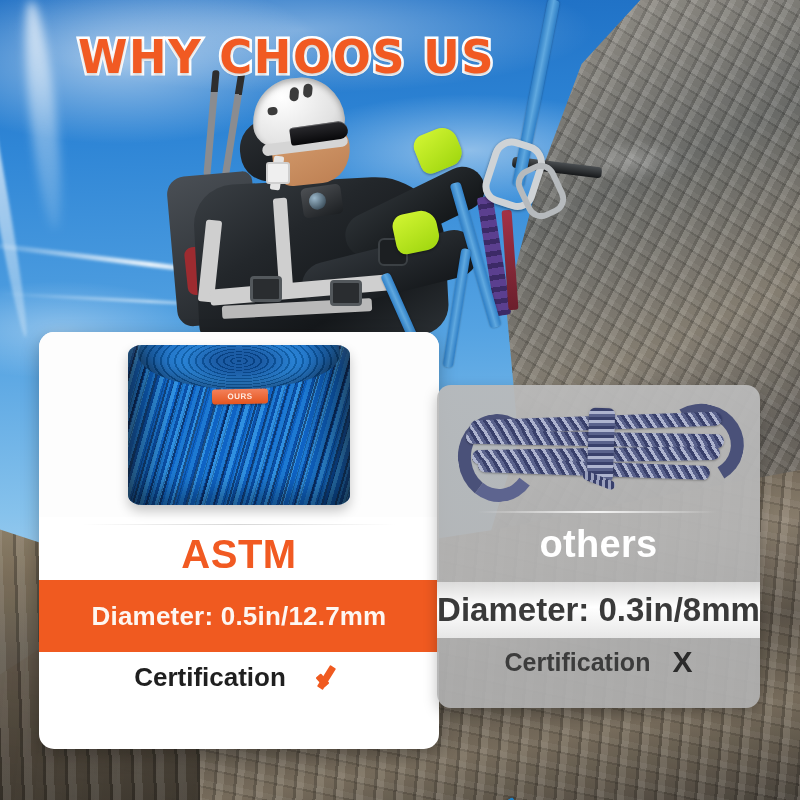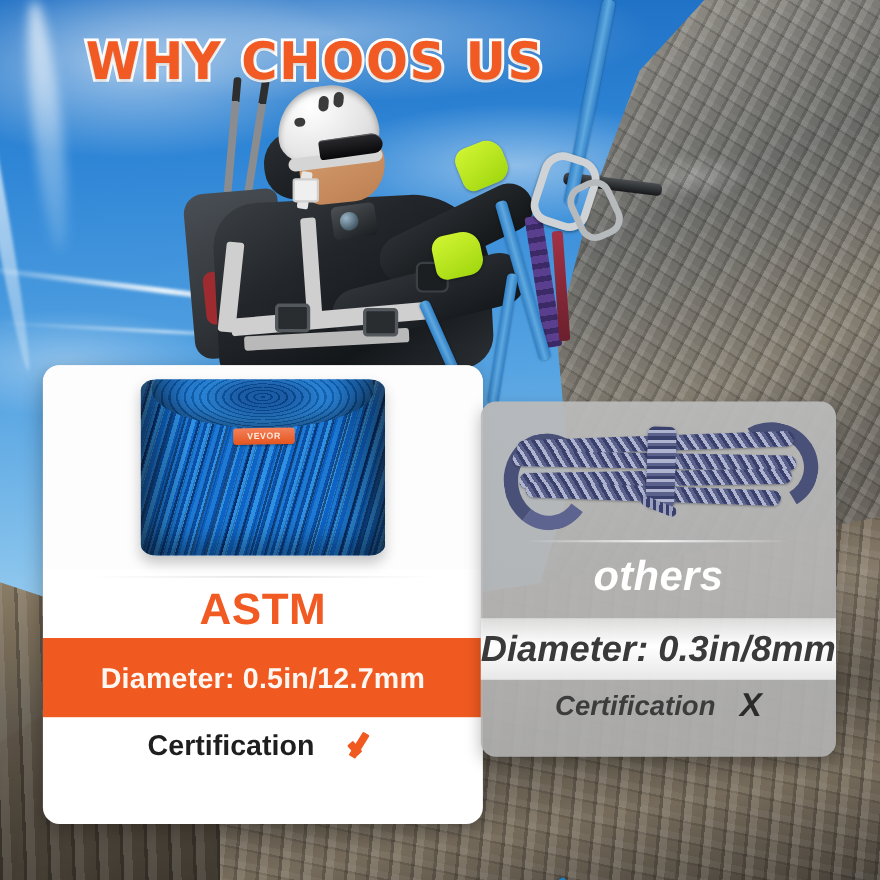--- a/index.html
+++ b/index.html
@@ -243,25 +243,24 @@
   .cert-word{font-size:26px;font-weight:700;color:#1f1f1f;}
   .tick{display:inline-block;width:30px;height:30px;position:relative;}
   .tick:before{content:"";position:absolute;left:2px;top:14px;width:13px;height:7px;background:#F05A20;
     transform:rotate(48deg);border-radius:1px;}
   .tick:after{content:"";position:absolute;left:9px;top:2px;width:7px;height:25px;background:#F05A20;
     transform:rotate(32deg);border-radius:1px;}
   .astm{margin-top:6px;font-size:25px;font-weight:700;color:#1f1f1f;}
 
   
   .card-others{
-    position:absolute;left:437px;top:365px;width:323px;height:323px;
+    position:absolute;left:437px;top:385px;width:323px;height:323px;
     border-radius:14px;overflow:hidden;
     background:linear-gradient(180deg,rgba(186,186,186,.94),rgba(176,176,176,.92));
     box-shadow:0 5px 14px rgba(0,0,0,.25);
-    font-style:italic;
   }
   .others-img{position:absolute;left:0;top:0;width:323px;height:120px;display:flex;align-items:center;justify-content:center;}
   .ocoil{position:relative;width:270px;height:86px;}
   .ostrand{
     position:absolute;height:14px;border-radius:7px;
     background:repeating-linear-gradient(58deg,#39406b 0 3px,#aeb4cf 3px 6px,#5a628c 6px 9px);
     box-shadow:0 1px 2px rgba(0,0,0,.3);
   }
   .os1{left:6px;top:14px;width:252px;transform:rotate(-2deg);}
   .os2{left:2px;top:30px;width:258px;transform:rotate(1deg);}
@@ -361,21 +360,21 @@
 
   <div class="title">WHY CHOOS US</div>
 
   <div class="card-ours">
     <div class="ours-img">
       <div class="coil">
         <div class="speck"></div>
         <div class="topface"></div>
         <div class="shade-l"></div>
         <div class="shade-r"></div>
-        <div class="vevor-tag">VEVOR</div>
+        <div class="vevor-tag">OURS</div>
       </div>
     </div>
     <div class="divider-ours"></div>
     <div class="ours-label">ASTM</div>
     <div class="ours-band">
       <span>Diameter: 0.5in/12.7mm</span>
     </div>
     <div class="ours-cert">
       <div class="cert-row">
         <span class="cert-word">Certification</span>

